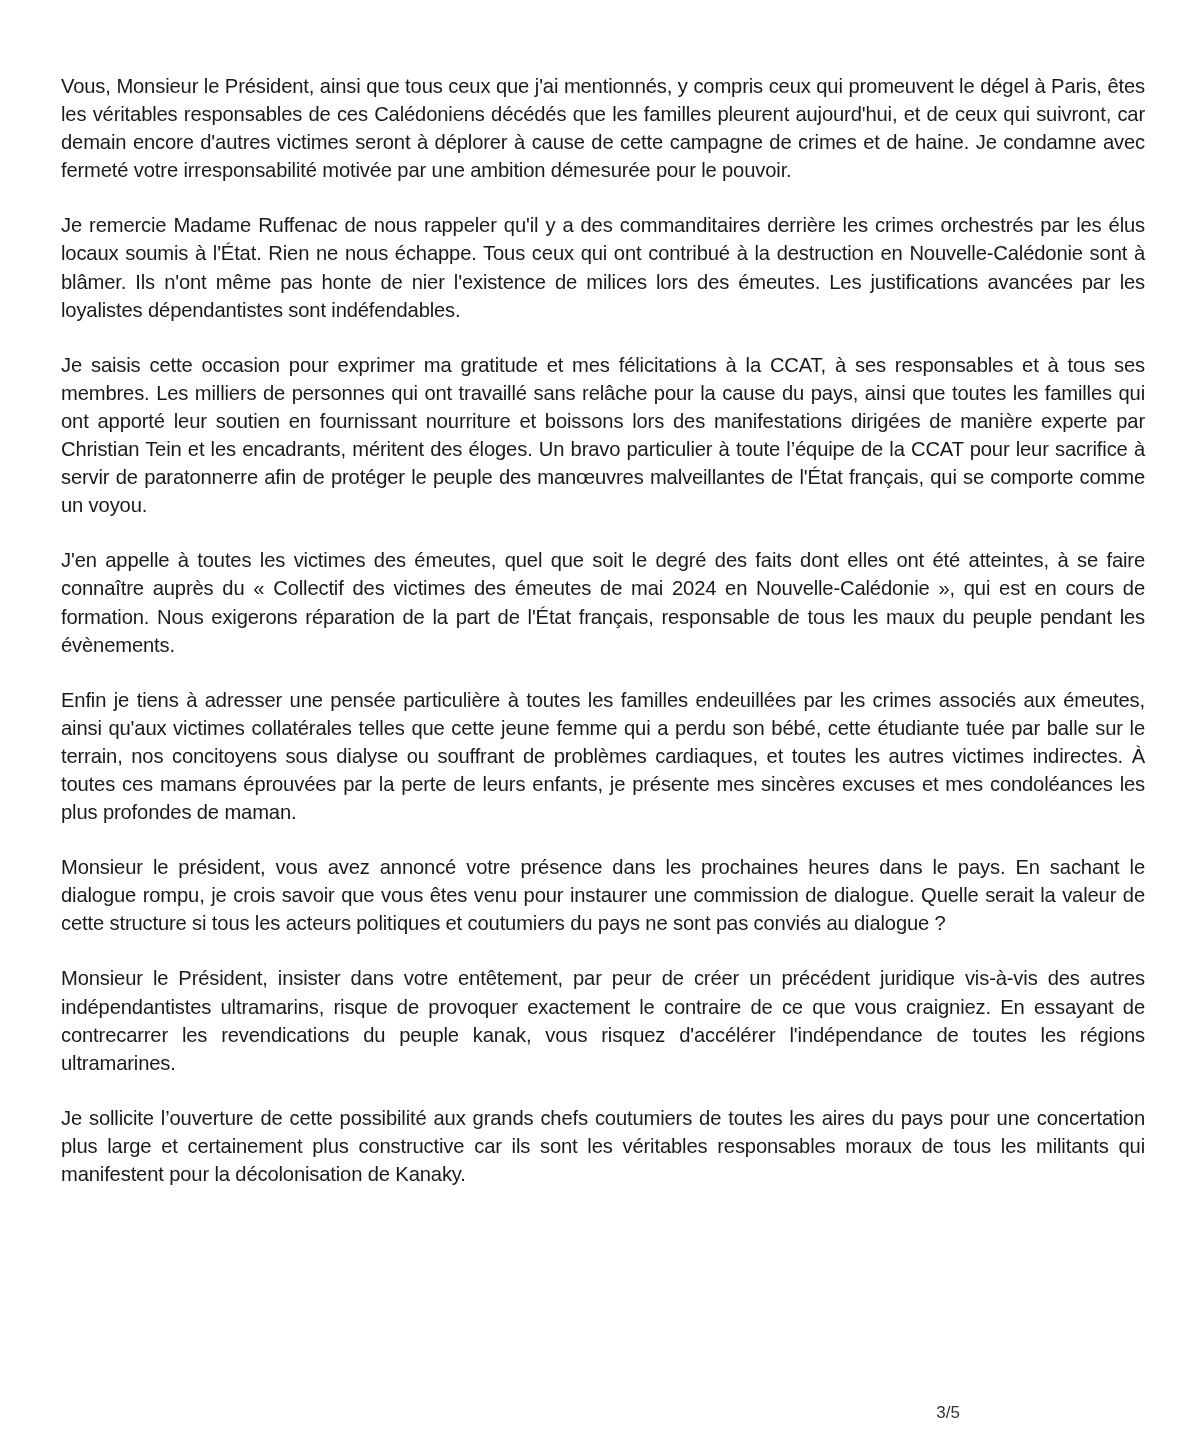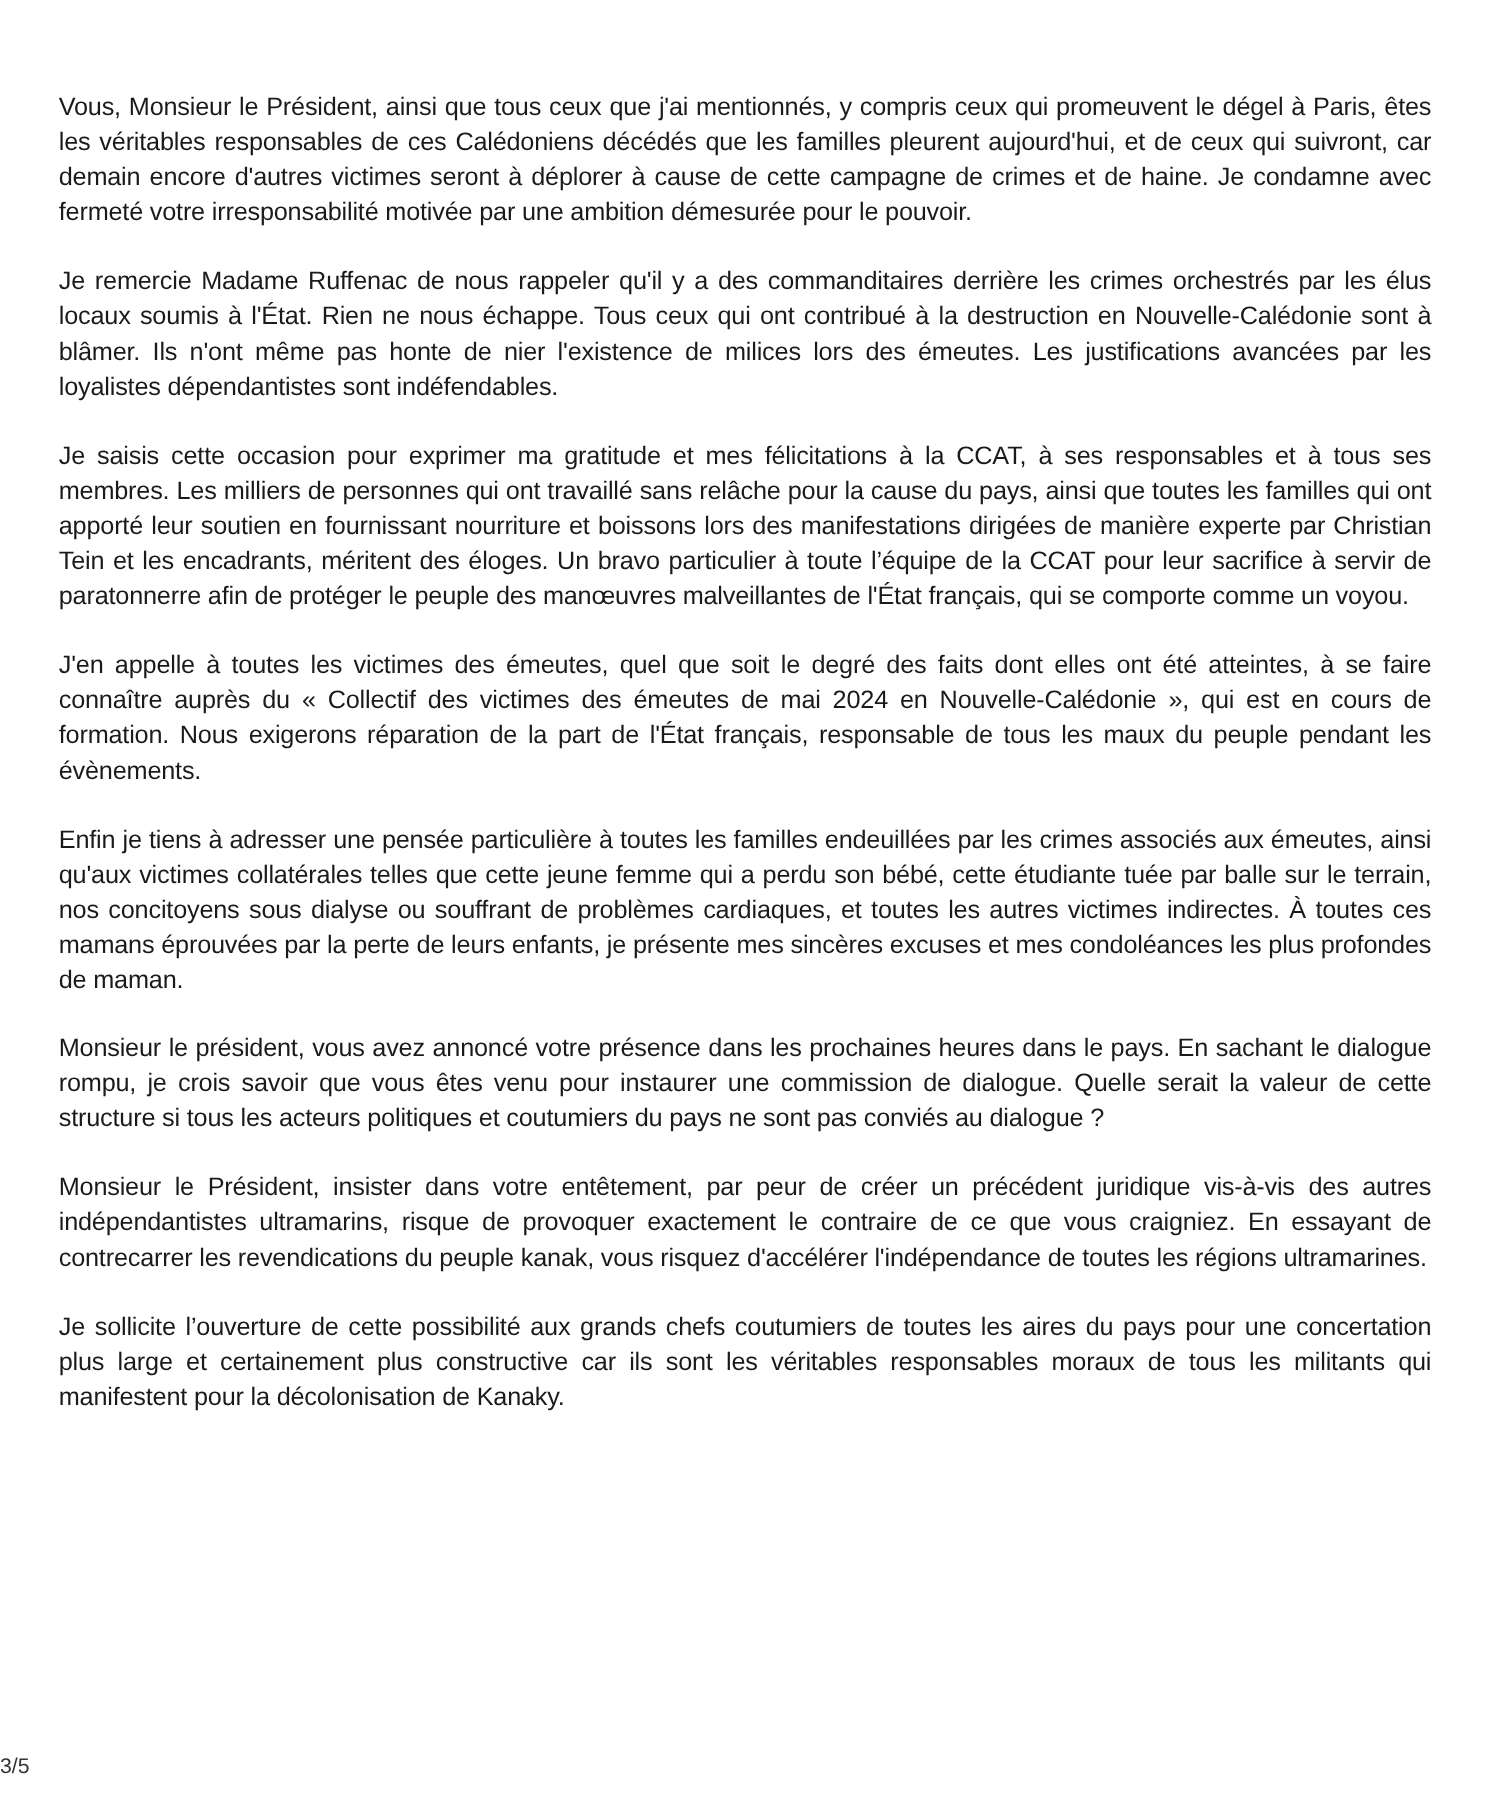--- a/index.html
+++ b/index.html
@@ -15,34 +15,34 @@
       font-family: "Liberation Sans", sans-serif;
       color: #1a1a1a;
     }
     .page {
       position: absolute;
       left: 47px;
       top: 72px;
       width: 1098px;
     }
     .para {
-      margin: 0 0 27px 0;
+      margin: 0 0 27px 14px;
       font-size: 20.2px;
       line-height: 28.1px;
       text-align: justify;
       text-justify: inter-word;
       letter-spacing: -0.15px;
       word-spacing: 0px;
     }
     .page-number {
       position: absolute;
       left: 0;
       width: 960px;
       top: 1403px;
-      text-align: left;
+      text-align: right;
       font-size: 17px;
       color: #333333;
     }
   </style>
 </head>
 <body>
 
 <div class="page">
   <p class="para">Vous, Monsieur le Président, ainsi que tous ceux que j'ai mentionnés, y compris ceux qui promeuvent le dégel à Paris, êtes les véritables responsables de ces Calédoniens décédés que les familles pleurent aujourd'hui, et de ceux qui suivront, car demain encore d'autres victimes seront à déplorer à cause de cette campagne de crimes et de haine. Je condamne avec fermeté votre irresponsabilité motivée par une ambition démesurée pour le pouvoir.</p>
   <p class="para">Je remercie Madame Ruffenac de nous rappeler qu'il y a des commanditaires derrière les crimes orchestrés par les élus locaux soumis à l'État. Rien ne nous échappe. Tous ceux qui ont contribué à la destruction en Nouvelle-Calédonie sont à blâmer. Ils n'ont même pas honte de nier l'existence de milices lors des émeutes. Les justifications avancées par les loyalistes dépendantistes sont indéfendables.</p>

